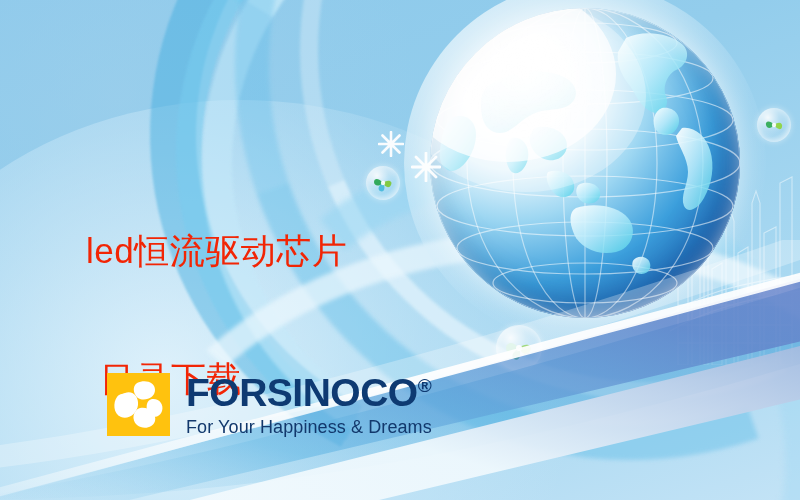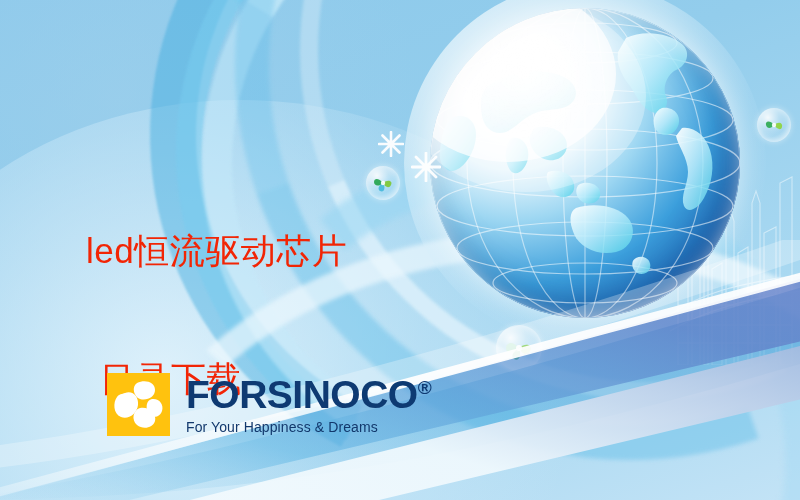--- a/index.html
+++ b/index.html
@@ -168,25 +168,26 @@
     font-weight:bold;
     font-size:39px;
     line-height:1;
     letter-spacing:-0.5px;
     white-space:nowrap;
   }
   #brand-name .reg { font-size:19px; vertical-align:super; letter-spacing:0; }
   #brand-tagline {
     color:#12386c;
     font-family:"Liberation Sans", sans-serif;
-    font-size:14px;
+    font-size:18px;
     line-height:1;
     margin-top:6px;
     letter-spacing:.1px;
     white-space:nowrap;
+    text-align:right;
   }
 </style>
 </head>
 <body>
 
 <div id="banner">
 
   <div class="layer">
     <div class="wash-tl"></div>
     <div class="wash-bl"></div>

